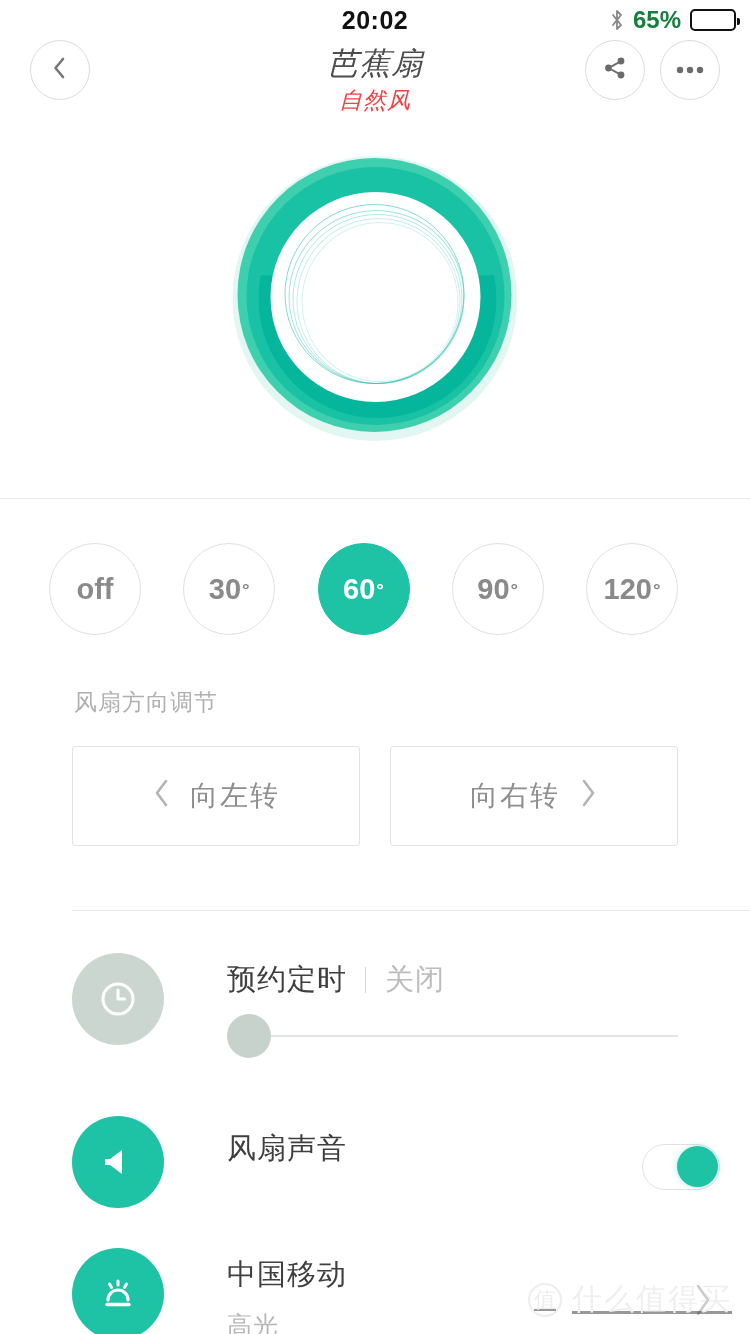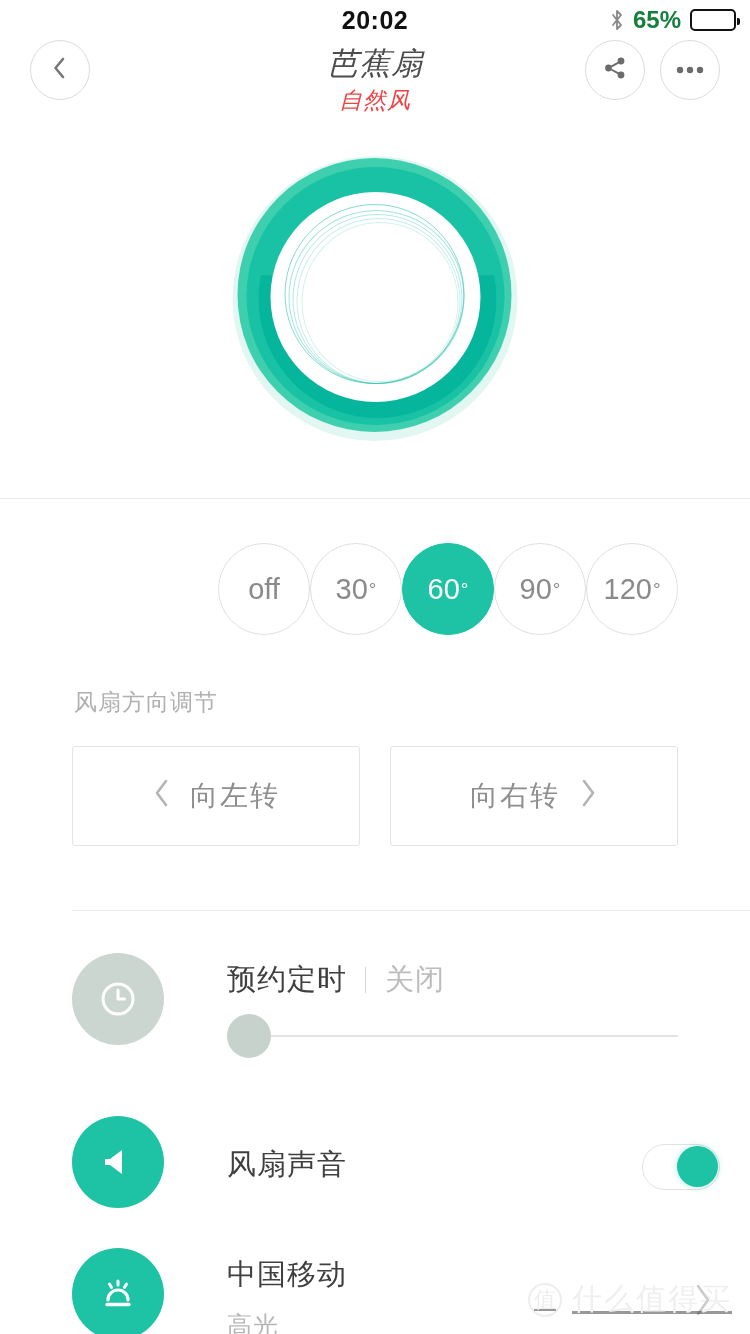--- a/index.html
+++ b/index.html
@@ -211,23 +211,24 @@
   }
   .divider-inset {
     height: 1px;
     background: #e8e8e8;
     margin-left: 72px;
   }
 
   
   .angle-row {
     display: flex;
-    justify-content: flex-end;
-    padding: 44px 72px 0 76px;
-    box-sizing: border-box;
+    justify-content: space-between;
+    padding: 44px 72px 0 49px;
+    box-sizing: border-box;
+    font-weight: bold;
   }
   .angle-btn {
     width: 92px;
     height: 92px;
     border-radius: 50%;
     border: 1.5px solid #e0e0e0;
     display: flex;
     align-items: center;
     justify-content: center;
     box-sizing: border-box;
@@ -552,21 +553,21 @@
   </div>
 </div>
 
 <div class="list-row" style="margin-top:58px">
   <div class="row-icon icon-teal">
     <svg width="44" height="44" viewBox="0 0 44 44">
       <path d="M26 10 L14 19 L9 19 L9 25 L14 25 L26 34 Z" fill="#ffffff"></path>
     </svg>
   </div>
   <div class="row-body">
-    <div class="row-title" style="margin-top:22px">风扇声音</div>
+    <div class="row-title" style="margin-top:6px">风扇声音</div>
   </div>
   <div class="toggle">
     <div class="toggle-knob"></div>
   </div>
 </div>
 
 <div class="list-row" style="margin-top:40px">
   <div class="row-icon icon-teal">
     <svg width="48" height="48" viewBox="0 0 48 48">
       <path d="M14 30 A10 10 0 0 1 34 30" stroke="#ffffff" stroke-width="3.2" fill="none" stroke-linecap="round"></path>

